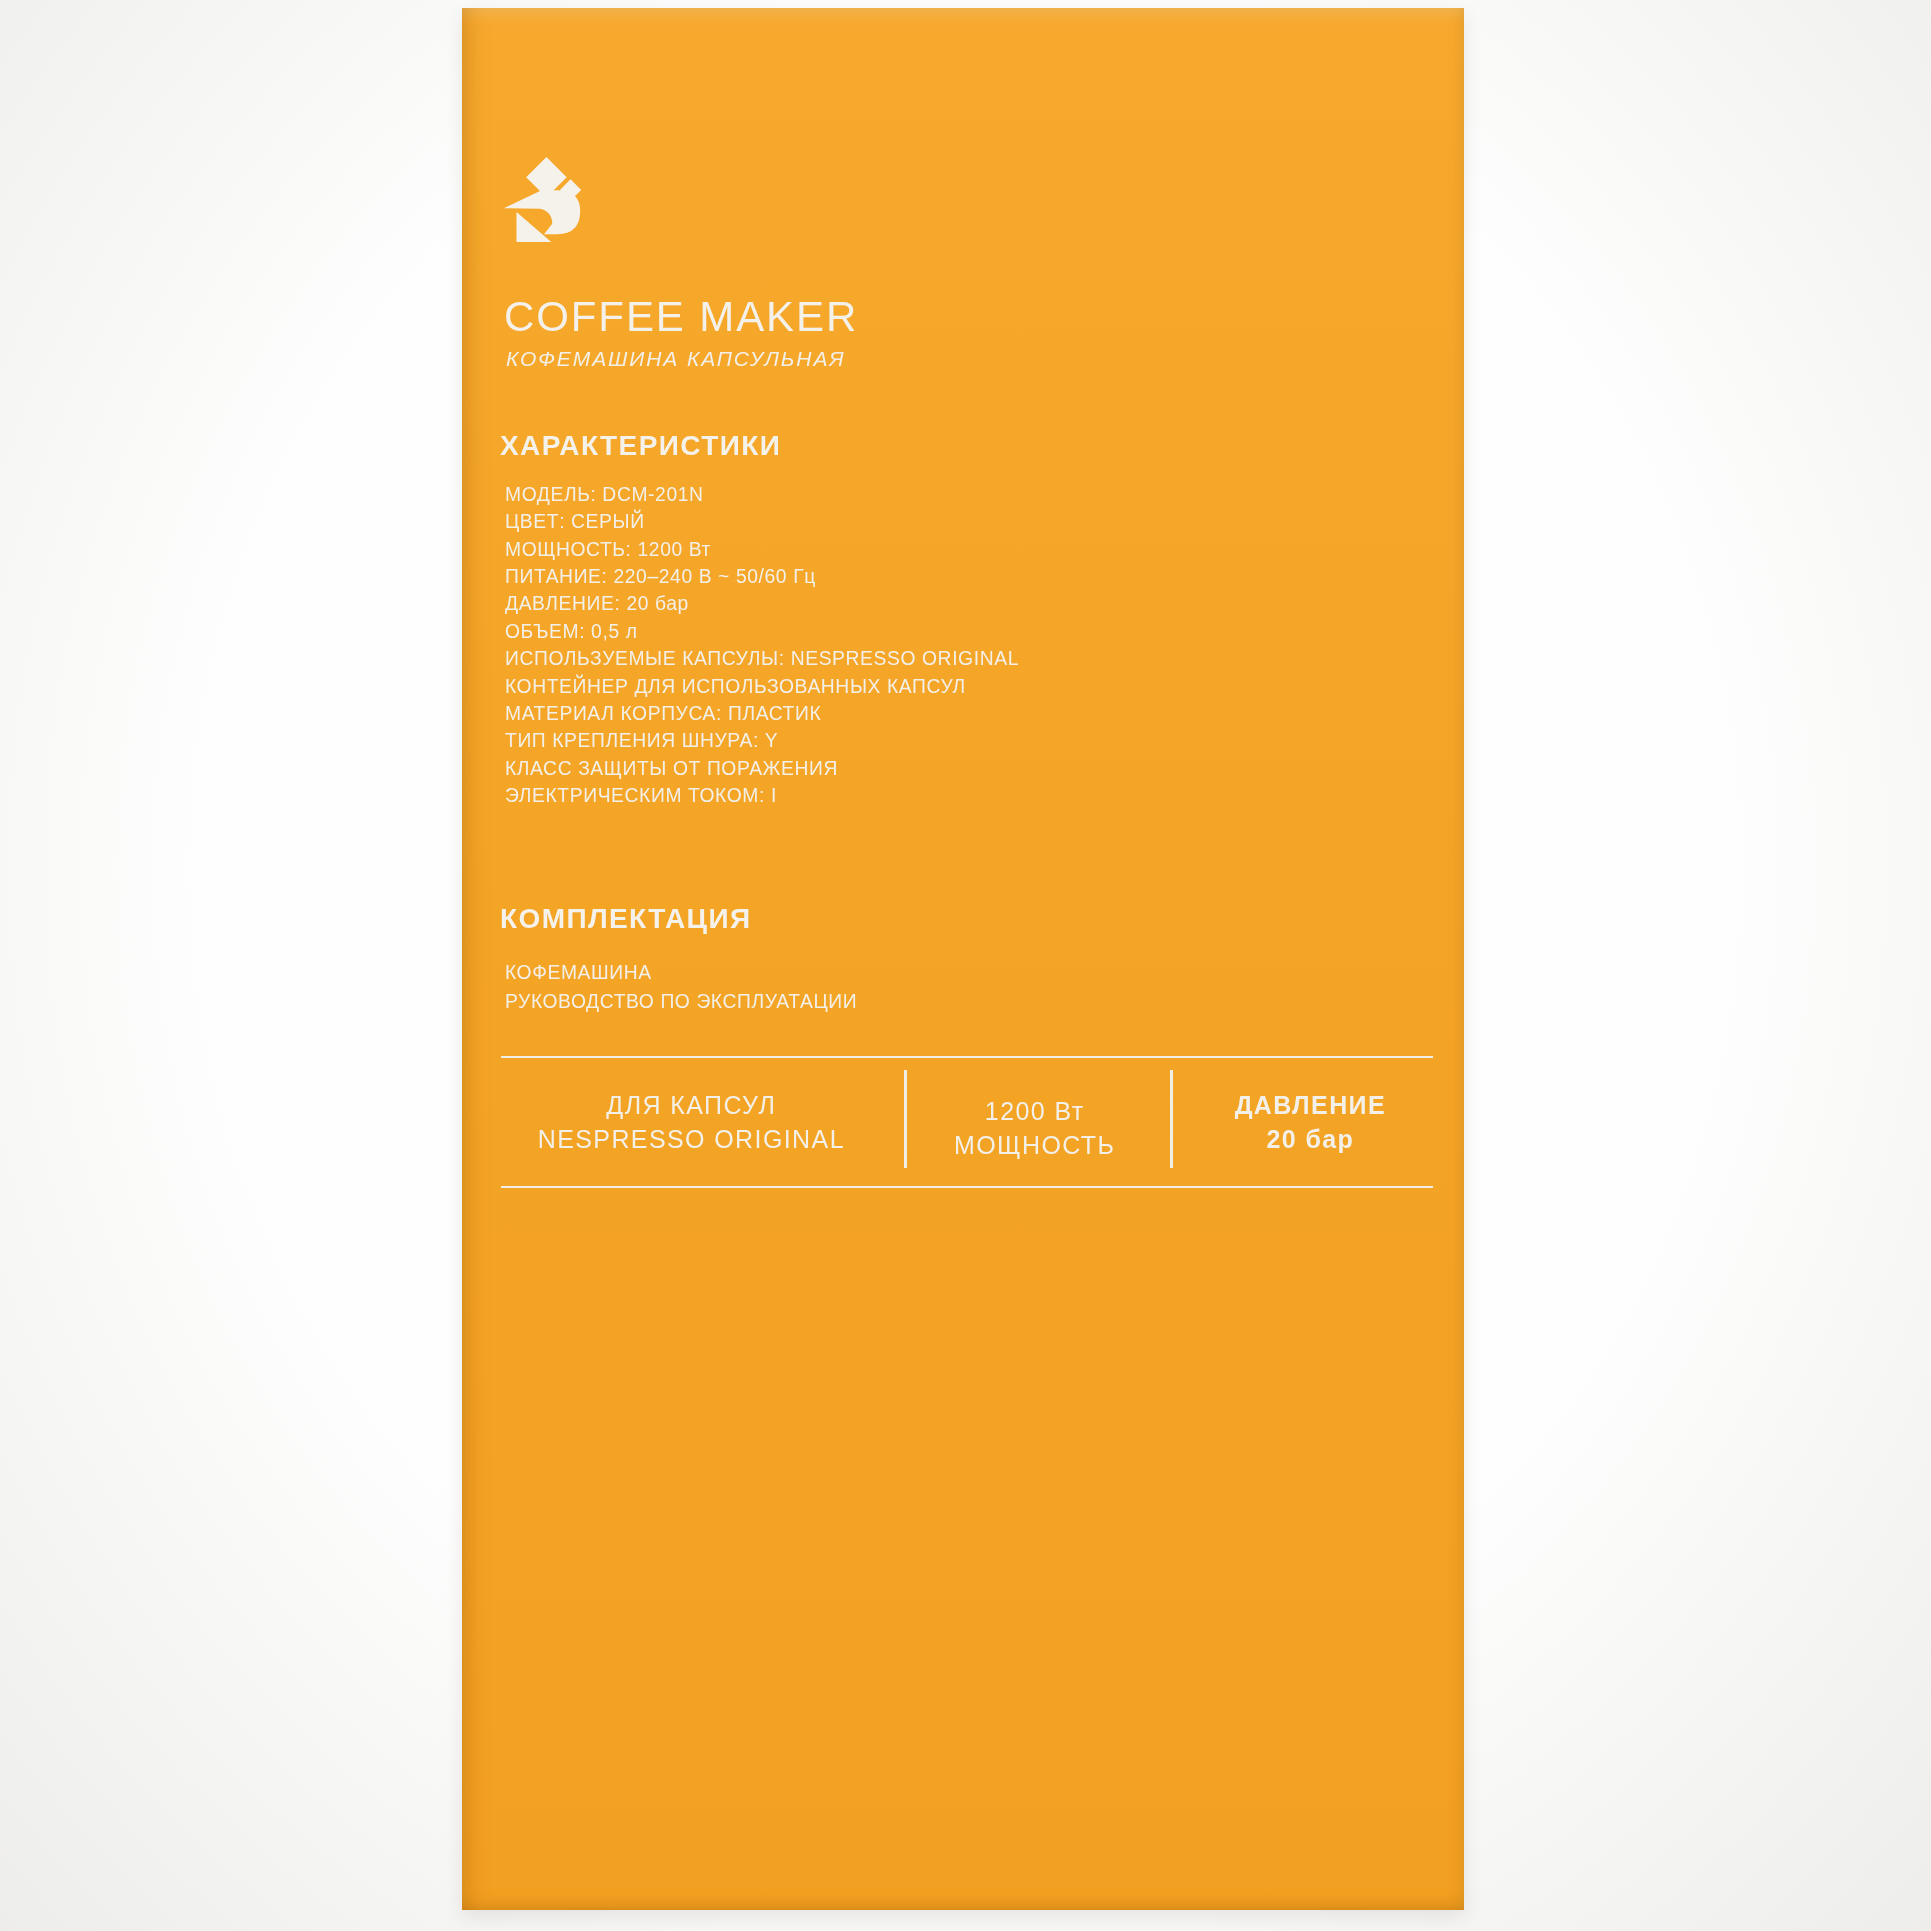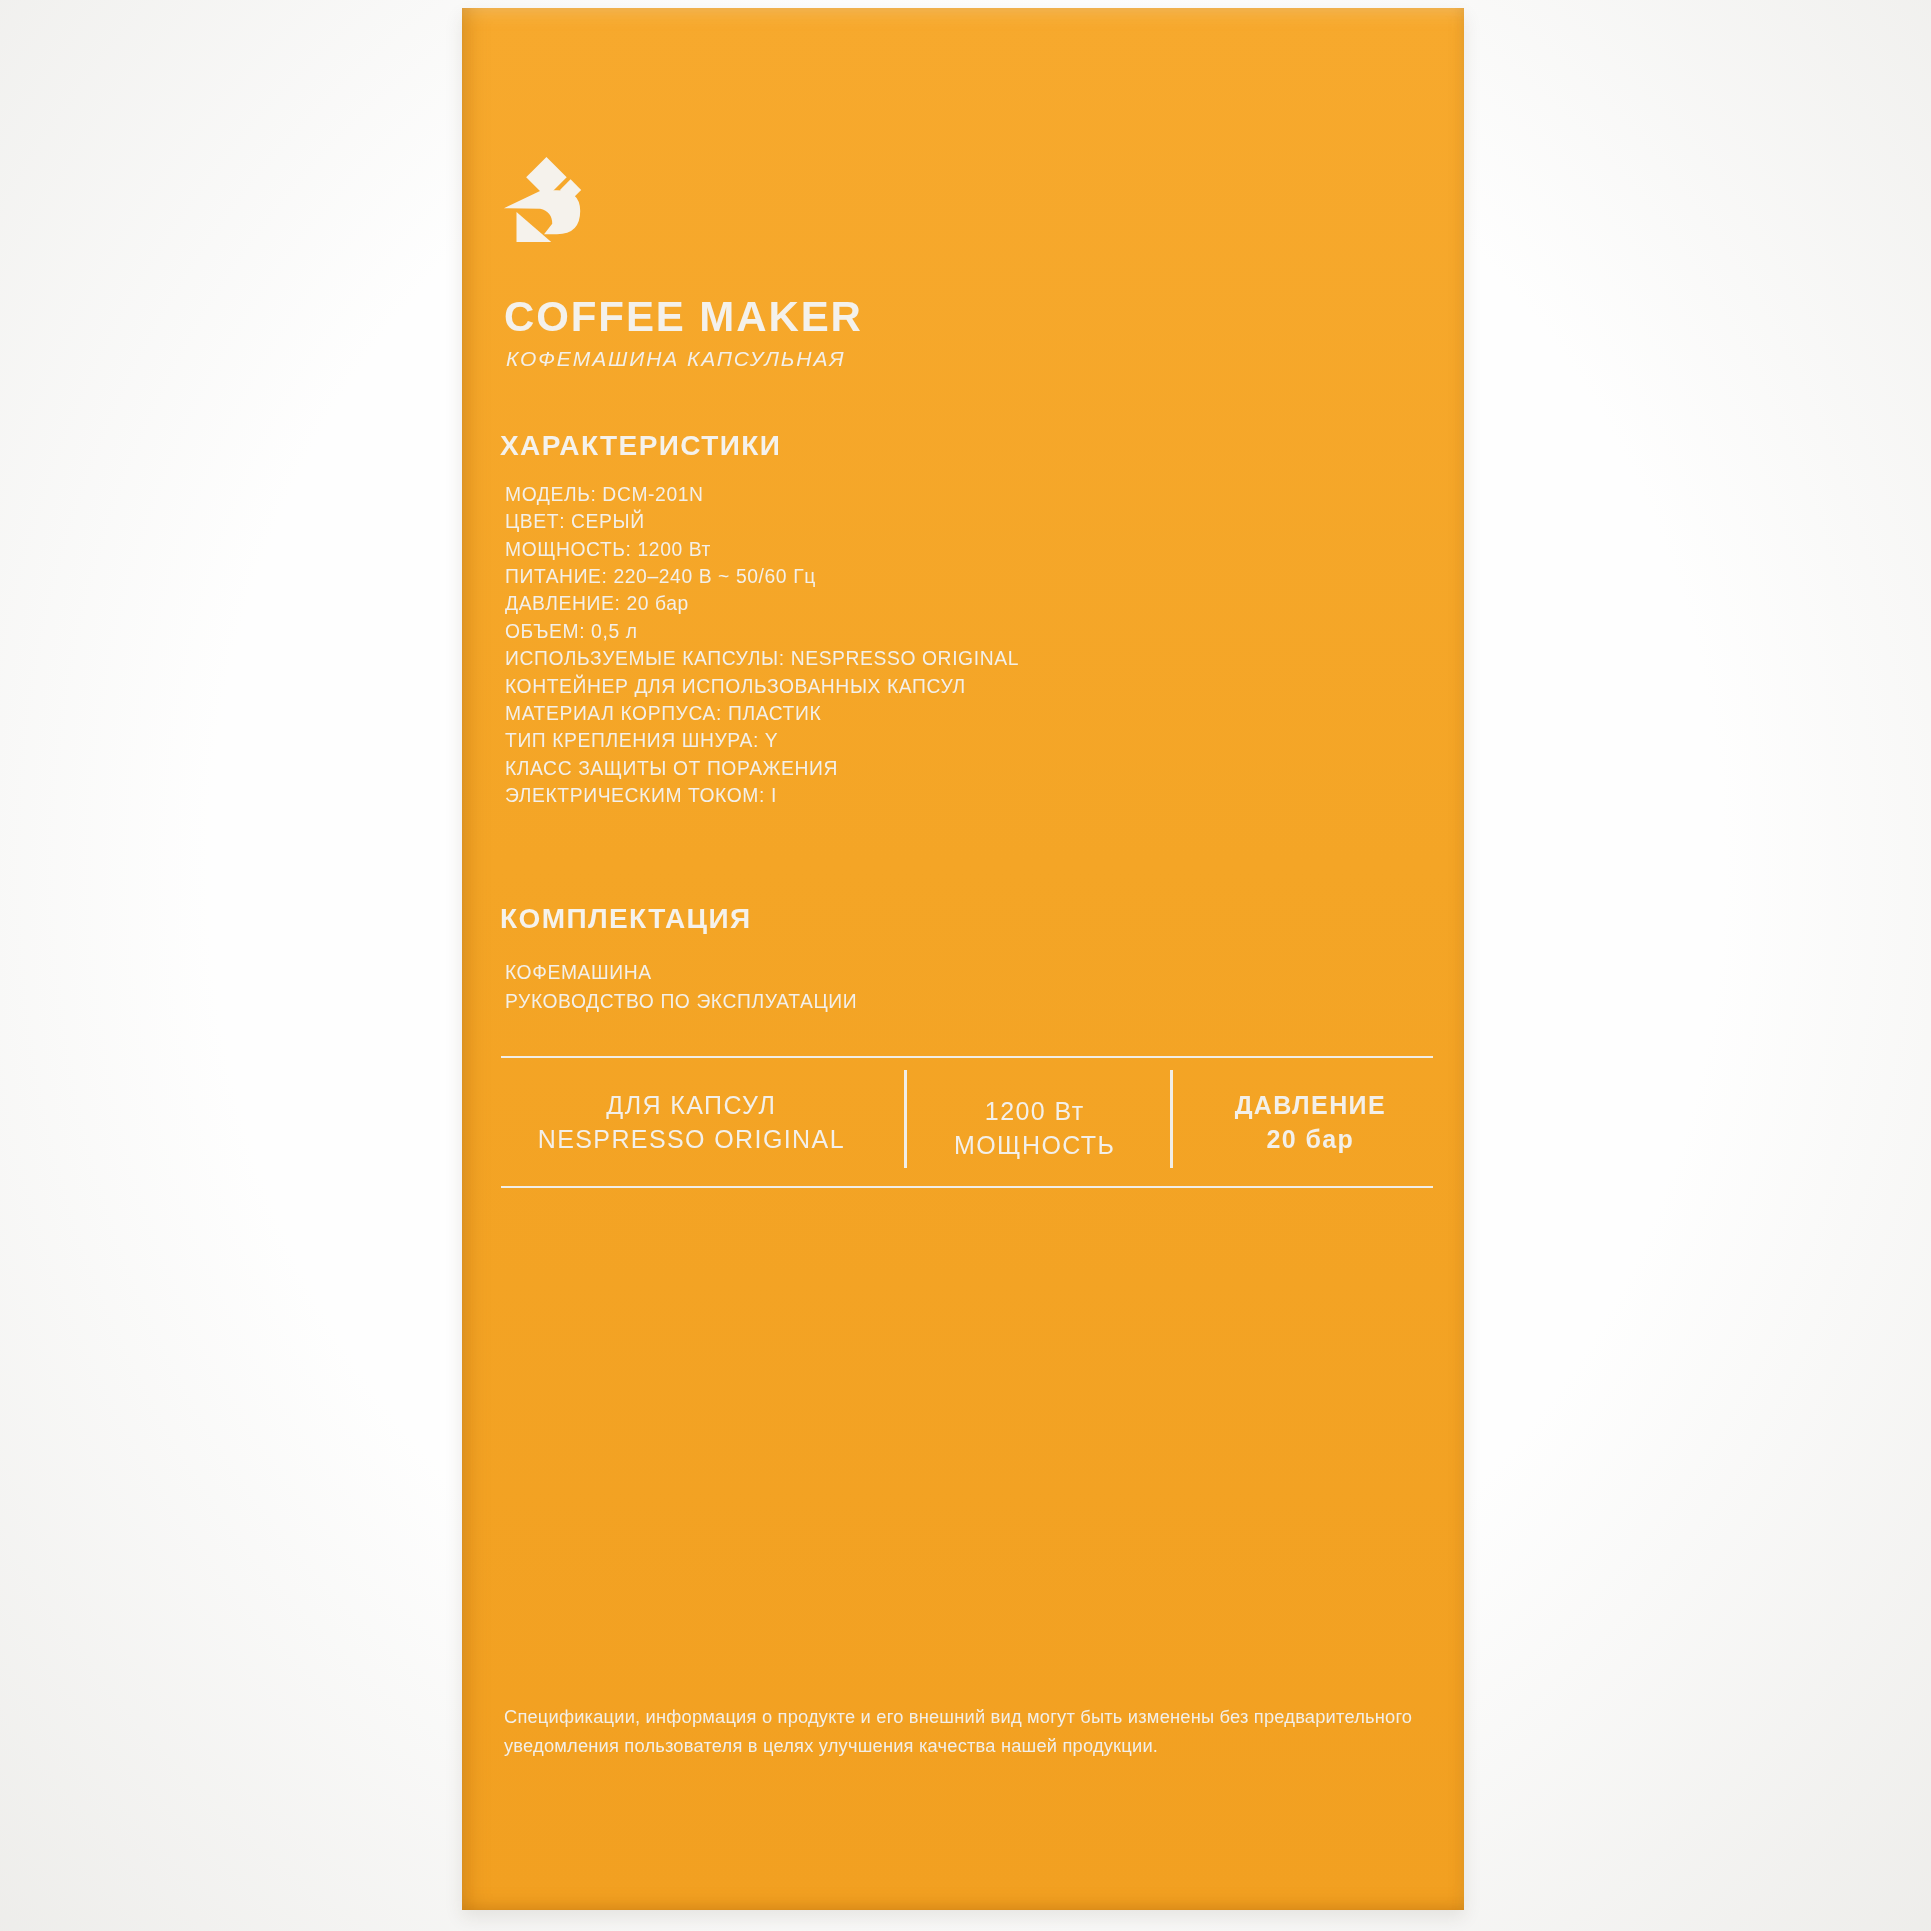--- a/index.html
+++ b/index.html
@@ -42,21 +42,21 @@
   }
   .logo svg { width: 100%; height: 100%; }
   .logo path { fill: #F5F2EC; }
 
   .title {
     position: absolute;
     left: 42px;
     top: 287px;
     font-size: 42px;
     line-height: 44px;
-    font-weight: bold;
+    font-weight: normal;
     letter-spacing: 1.9px;
     color: #F4F1EB;
   }
   .subtitle {
     position: absolute;
     left: 44px;
     top: 339px;
     font-size: 21px;
     line-height: 23px;
     letter-spacing: 1.9px;
@@ -189,20 +189,16 @@
         <div>МОЩНОСТЬ</div>
       </div>
       <div class="banner-col col-3">
         <div>ДАВЛЕНИЕ</div>
         <div>20 бар</div>
       </div>
       <div class="banner-divider divider-1"></div>
       <div class="banner-divider divider-2"></div>
     </div>
 
-    <div class="disclaimer">
-      <div>Спецификации, информация о продукте и его внешний вид могут быть изменены без предварительного</div>
-      <div>уведомления пользователя в целях улучшения качества нашей продукции.</div>
-    </div>
 
   </div>
 </div>
 
 
 </body></html>

